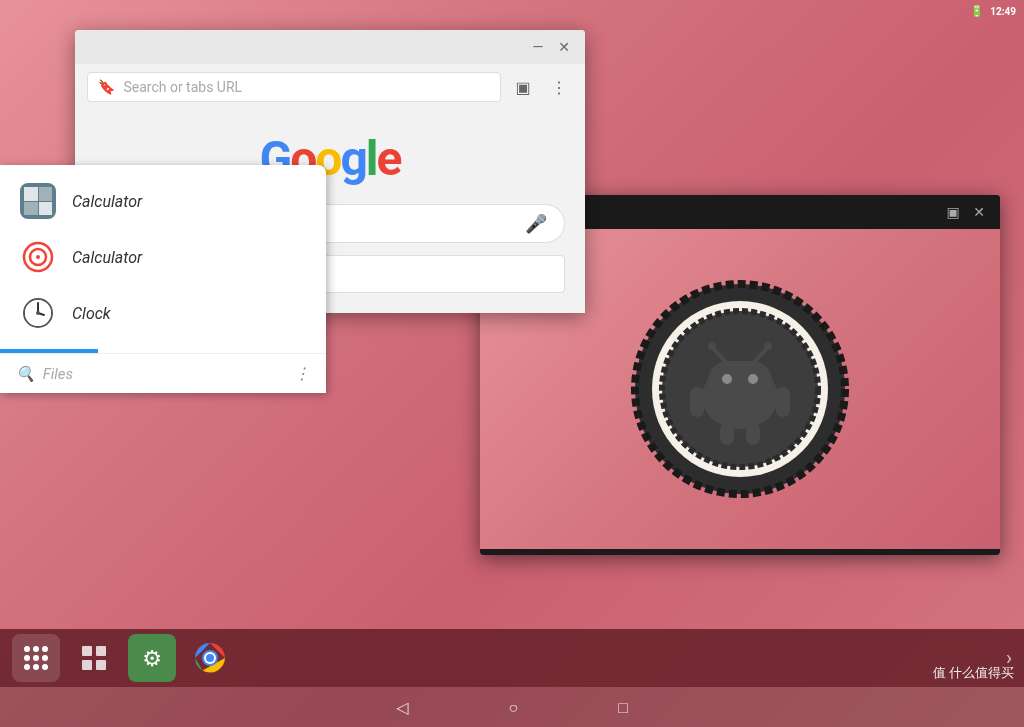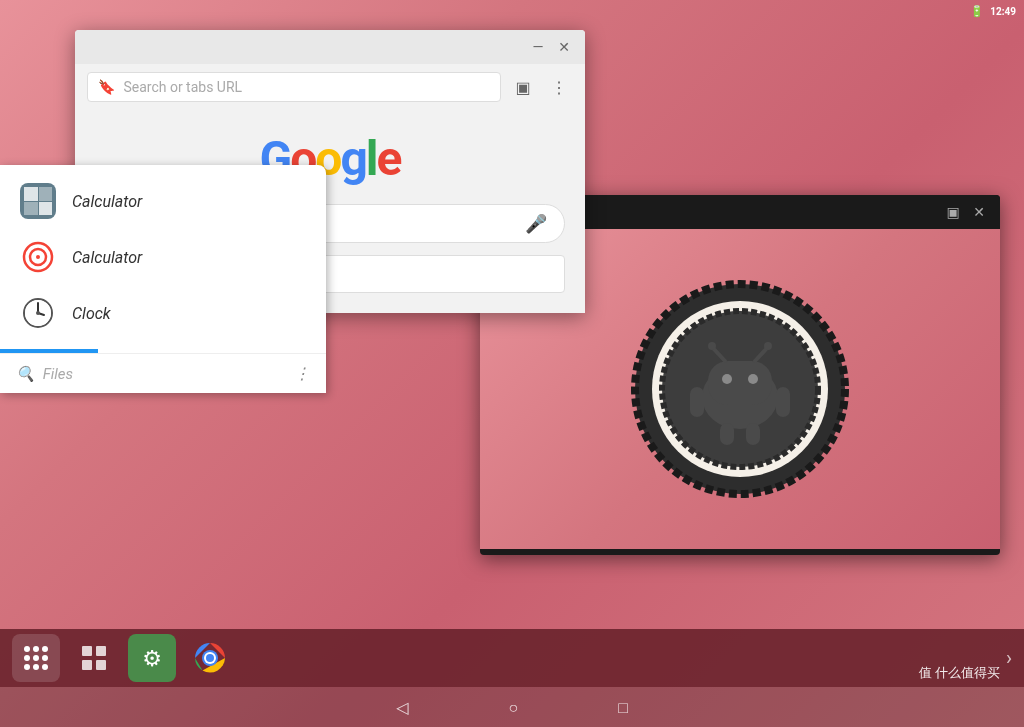--- a/index.html
+++ b/index.html
@@ -284,21 +284,21 @@
       align-items: center;
       justify-content: center;
       gap: 100px;
       z-index: 60;
     }
 
     
     .watermark {
       position: absolute;
       bottom: 45px;
-      right: 24px;
+      right: 10px;
       color: white;
       font-size: 13px;
       opacity: 0.9;
       z-index: 55;
     }
 
     
     .grid-dots {
       display: grid;
       grid-template-columns: repeat(3, 6px);

